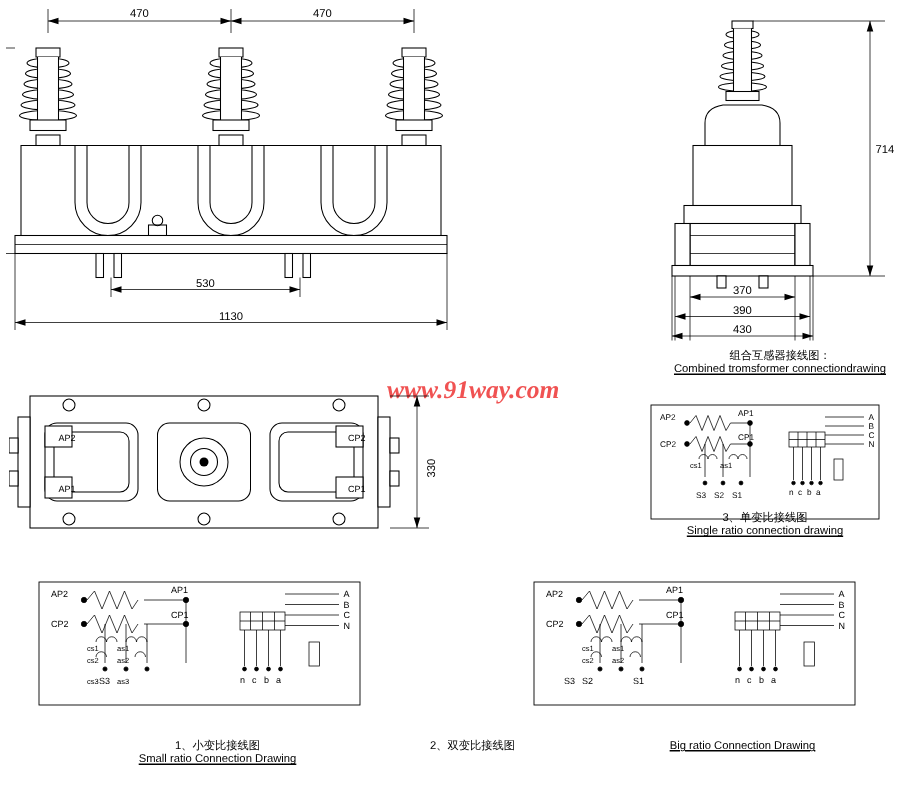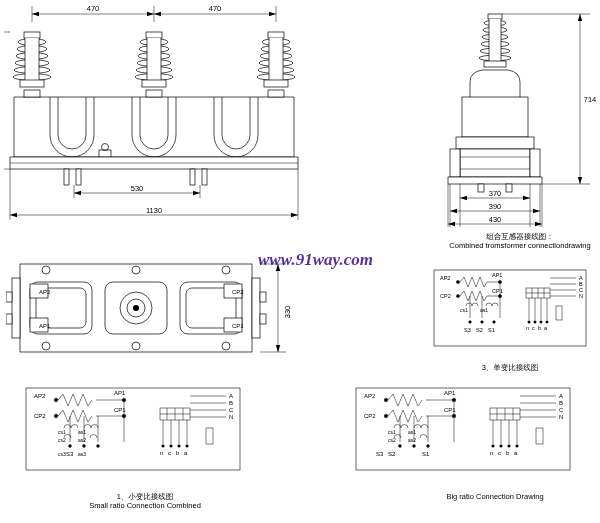--- a/index.html
+++ b/index.html
@@ -8,28 +8,28 @@
     background:#ffffff;
     font-family:"Liberation Sans", sans-serif;
     color:#000;
     position:relative;
     overflow:hidden;
   }
   .stage{position:absolute;left:0;top:0;width:600px;height:406px;}
   svg{display:block;}
   .cap{position:absolute;text-align:center;line-height:1.25;}
   .cap .cn{font-size:7.5px;}
-  .cap .en{font-size:7.5px;}
+  .cap .en{font-size:7.5px;text-decoration:underline;}
   .wm{
     position:absolute;
     left:258px;top:250px;
     font-size:17px;
     font-weight:bold;
     font-style:italic;
-    color:#4c1d95;
+    color:#ef4444;
     letter-spacing:0px;
     opacity:.92;
     font-family:"Liberation Serif", serif;
   }
   
   .ln{stroke:#000;stroke-width:.7;fill:none;}
   .lnT{stroke:#000;stroke-width:.5;fill:none;}
   .fillw{fill:#fff;stroke:#000;stroke-width:.7;}
   text{font-family:"Liberation Sans", sans-serif;}
 </style>
@@ -327,22 +327,23 @@
   <text x="96" y="68" font-size="5.5">n</text>
   <text x="102" y="68" font-size="5.5">c</text>
   <text x="108" y="68" font-size="5.5">b</text>
   <text x="114" y="68" font-size="5.5">a</text>
   <text x="149" y="18" font-size="5.5">A</text>
   <text x="149" y="24" font-size="5.5">B</text>
   <text x="149" y="30" font-size="5.5">C</text>
   <text x="149" y="36" font-size="5.5">N</text>
 </svg>
 
-<div class="cap" style="left:430px;top:363px;width:160px;">
+<div class="cap" style="left:430px;top:340px;width:160px;">
   <div class="cn"><span>3、</span><span>单变比接线图</span></div>
+  <div class="en">Single ratio connection drawing</div>
 </div>
 
 <svg width="230" height="110" viewBox="0 0 230 110" style="position:absolute;left:20px;top:380px;">
   <g class="lnT">
     <rect x="6" y="8" width="214" height="82" fill="none" stroke="#000" stroke-width=".6"></rect>
     <circle cx="36" cy="20" r="1.8" fill="#000"></circle>
     <circle cx="36" cy="36" r="1.8" fill="#000"></circle>
     <circle cx="104" cy="20" r="1.8" fill="#000"></circle>
     <circle cx="104" cy="36" r="1.8" fill="#000"></circle>
     <path d="M38 20 l5 -6 l5 12 l5 -12 l5 12 l5 -12 l5 12 l4 -6" stroke="#000" fill="none"></path>
@@ -397,21 +398,21 @@
   <text x="156" y="75" font-size="6">b</text>
   <text x="164" y="75" font-size="6">a</text>
   <text x="209" y="18" font-size="6">A</text>
   <text x="209" y="25" font-size="6">B</text>
   <text x="209" y="32" font-size="6">C</text>
   <text x="209" y="39" font-size="6">N</text>
 </svg>
 
 <div class="cap" style="left:80px;top:492px;width:130px;text-align:center;">
   <div class="cn"><span>1、</span><span>小变比接线图</span></div>
-  <div class="en">Small ratio Connection Combined</div>
+  <div class="en">Small ratio Connection Drawing</div>
 </div>
 
 <svg width="230" height="110" viewBox="0 0 230 110" style="position:absolute;left:350px;top:380px;">
   <g class="lnT">
     <rect x="6" y="8" width="214" height="82" fill="none" stroke="#000" stroke-width=".6"></rect>
     <circle cx="36" cy="20" r="1.8" fill="#000"></circle>
     <circle cx="36" cy="36" r="1.8" fill="#000"></circle>
     <circle cx="104" cy="20" r="1.8" fill="#000"></circle>
     <circle cx="104" cy="36" r="1.8" fill="#000"></circle>
     <path d="M38 20 l5 -6 l5 12 l5 -12 l5 12 l5 -12 l5 12 l4 -6" stroke="#000" fill="none"></path>
@@ -463,19 +464,20 @@
   <text x="148" y="75" font-size="6">c</text>
   <text x="156" y="75" font-size="6">b</text>
   <text x="164" y="75" font-size="6">a</text>
   <text x="209" y="18" font-size="6">A</text>
   <text x="209" y="25" font-size="6">B</text>
   <text x="209" y="32" font-size="6">C</text>
   <text x="209" y="39" font-size="6">N</text>
 </svg>
 
 <div class="cap" style="left:240px;top:492px;width:150px;">
+  <div class="cn"><span>2、</span><span>双变比接线图</span></div>
 </div>
 
 <div class="cap" style="left:420px;top:492px;width:150px;">
   <div class="en">Big ratio Connection Drawing</div>
 </div>
 
 </div>
 
 </body></html>

